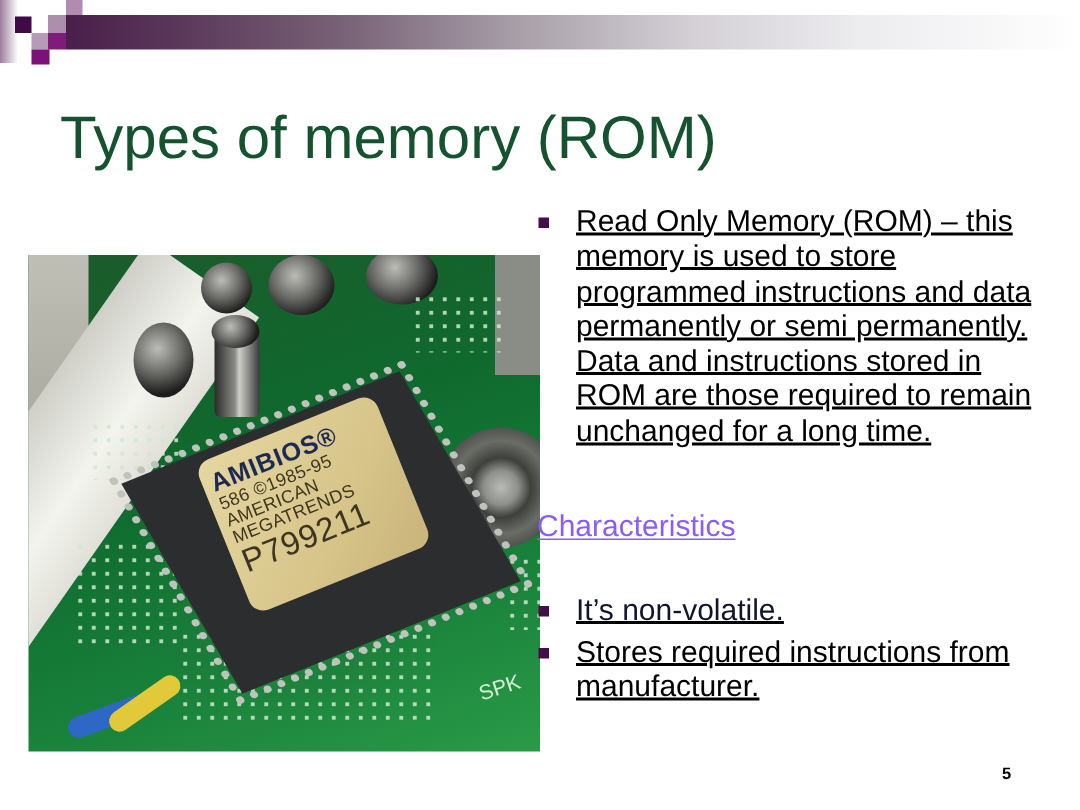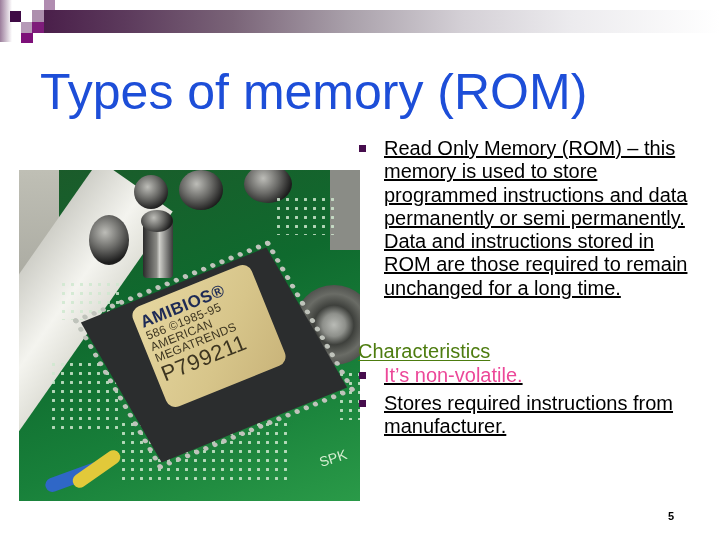--- a/index.html
+++ b/index.html
@@ -43,24 +43,24 @@
     .corner .s3 { left: 44px; top: 0px;  width: 11px; height: 11px; background: #b08cb0; }
     .corner .s4 { left: 44px; top: 10px; width: 11px; height: 12px; background: #7a1677; }
     .corner .s5 { left: 21px; top: 22px; width: 12px; height: 11px; background: #b79ab8; }
     .corner .s6 { left: 32px; top: 22px; width: 12px; height: 11px; background: #7e1c7a; }
     .corner .s7 { left: 21px; top: 33px; width: 12px; height: 10px; background: #7d1079; }
 
     
     .title {
       position: absolute;
       left: 40px; top: 62px;
-      font-size: 50px;
+      font-size: 40px;
       line-height: 60px;
       font-weight: normal;
-      color: #1d4ed8;
+      color: #14532d;
       white-space: nowrap;
       margin: 0;
     }
 
     
     .photo {
       position: absolute;
       left: 19px; top: 170px;
       width: 341px; height: 331px;
       overflow: hidden;
@@ -180,28 +180,28 @@
     }
     .bullet {
       position: absolute;
       left: 1px; top: 8px;
       width: 7px; height: 7px;
       background: #460d4d;
     }
     .intro { margin-bottom: 40px; }
     .char-heading {
       display: inline-block;
-      color: #4d7c0f;
+      color: #8b5cf6;
       text-decoration: underline;
       text-decoration-thickness: 1px;
       text-underline-offset: 2px;
       margin-bottom: 1px;
     }
     .char-list .bullet-item { margin-bottom: 4px; }
-    .char-list .bullet-item.red { color: #ec4899; }
+    .char-list .bullet-item.red { color: #0f172a; margin-top: 32px; }
 
     .page-number {
       position: absolute;
       left: 668px; top: 510px;
       font-size: 11px;
       font-weight: bold;
       color: #000000;
     }
   </style>
 </head>

